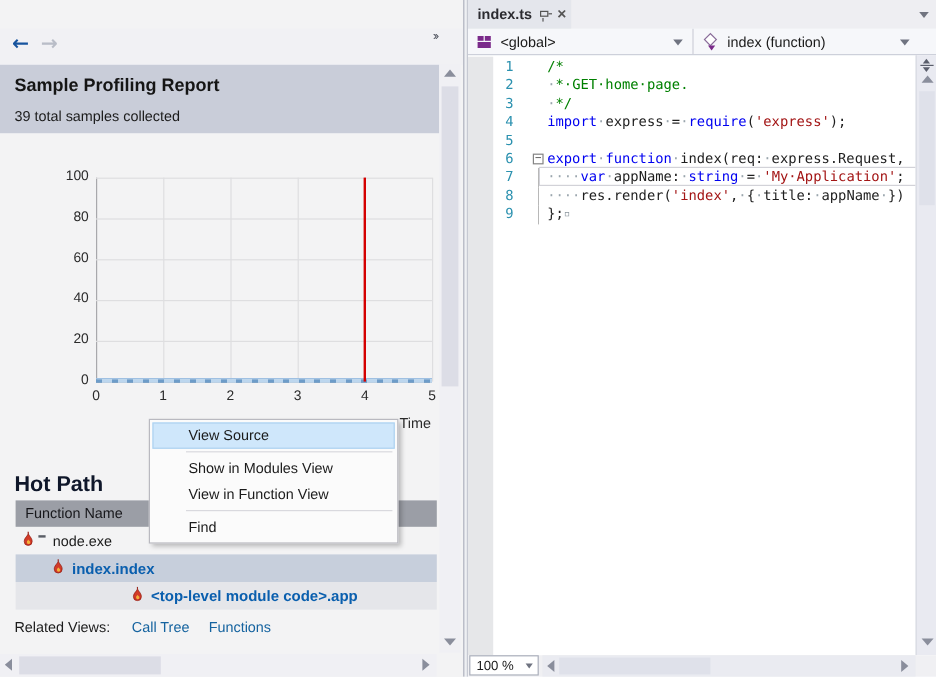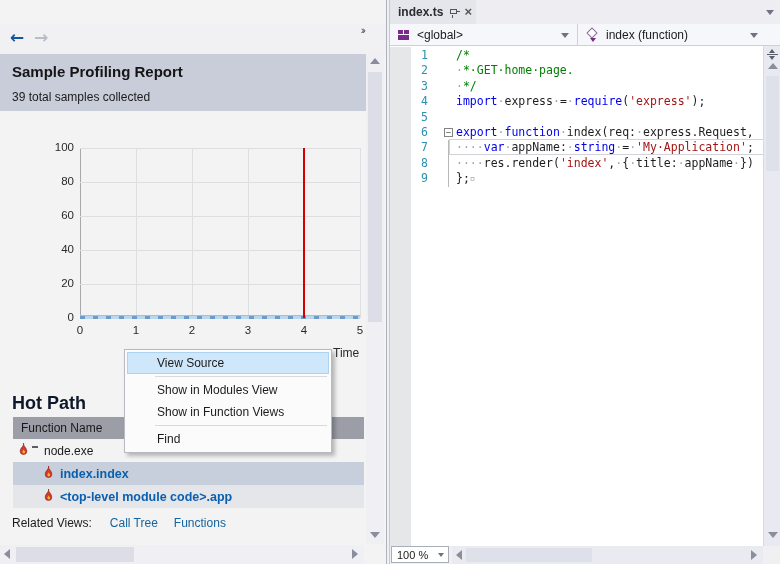--- a/index.html
+++ b/index.html
@@ -204,21 +204,21 @@
             <span class="flame-dash"></span>
             <span class="hp-label">node.exe</span>
           </div>
           <div class="hp-row selected" style="padding-left: 30px;">
             <span class="hp-flame"><svg width="11" height="13" viewBox="0 0 11 13">
                 <path d="M5.5 0 C6.5 3 2.2 4.6 2.2 8.2 a3.3 3.3 0 0 0 6.6 0 C8.8 4.6 4.8 3 5.5 0 Z" fill="#d23b29" stroke="#8f1a10" stroke-width="0.6"></path>
                 <path d="M5.5 6 C5.9 7.4 4.2 7.6 4.4 9 a1.4 1.4 0 0 0 2.8 0 C7.3 7.6 5.2 7.4 5.5 6 Z" fill="#f2b13a"></path>
               </svg></span>
             <span class="hp-label hot">index.index</span>
           </div>
-          <div class="hp-row shaded" style="padding-left: 30px;">
+          <div class="hp-row shaded" style="padding-left: 30px; justify-content: center;">
             <span class="hp-flame"><svg width="11" height="13" viewBox="0 0 11 13">
                 <path d="M5.5 0 C6.5 3 2.2 4.6 2.2 8.2 a3.3 3.3 0 0 0 6.6 0 C8.8 4.6 4.8 3 5.5 0 Z" fill="#d23b29" stroke="#8f1a10" stroke-width="0.6"></path>
                 <path d="M5.5 6 C5.9 7.4 4.2 7.6 4.4 9 a1.4 1.4 0 0 0 2.8 0 C7.3 7.6 5.2 7.4 5.5 6 Z" fill="#f2b13a"></path>
               </svg></span>
             <span class="hp-label hot">&lt;top-level module code&gt;.app</span>
           </div>
         </div>
     </div>
 
     <div class="abs related">
@@ -238,21 +238,21 @@
     <div class="abs sb-track-h" style="left:0;top:545px;width:364px;height:19px">
       <i class="sb-arrow arr-left" style="left:4px;top:4px"></i>
       <div class="sb-thumb" style="left:16px;top:2px;width:118px;height:15px"></div>
       <i class="sb-arrow arr-right" style="left:352px;top:4px"></i>
     </div>
 
     <div class="abs context-menu" id="context-menu">
         <div class="menu-item highlighted">View Source</div>
         <div class="menu-separator"></div>
         <div class="menu-item">Show in Modules View</div>
-        <div class="menu-item">Show in Function Views</div>
+        <div class="menu-item">View in Function View</div>
         <div class="menu-separator"></div>
         <div class="menu-item">Find</div>
       </div>
   </div>
 
   <div class="abs divider"></div>
 
   <div class="abs right-pane">
 
     <div class="abs r-tabstrip">

